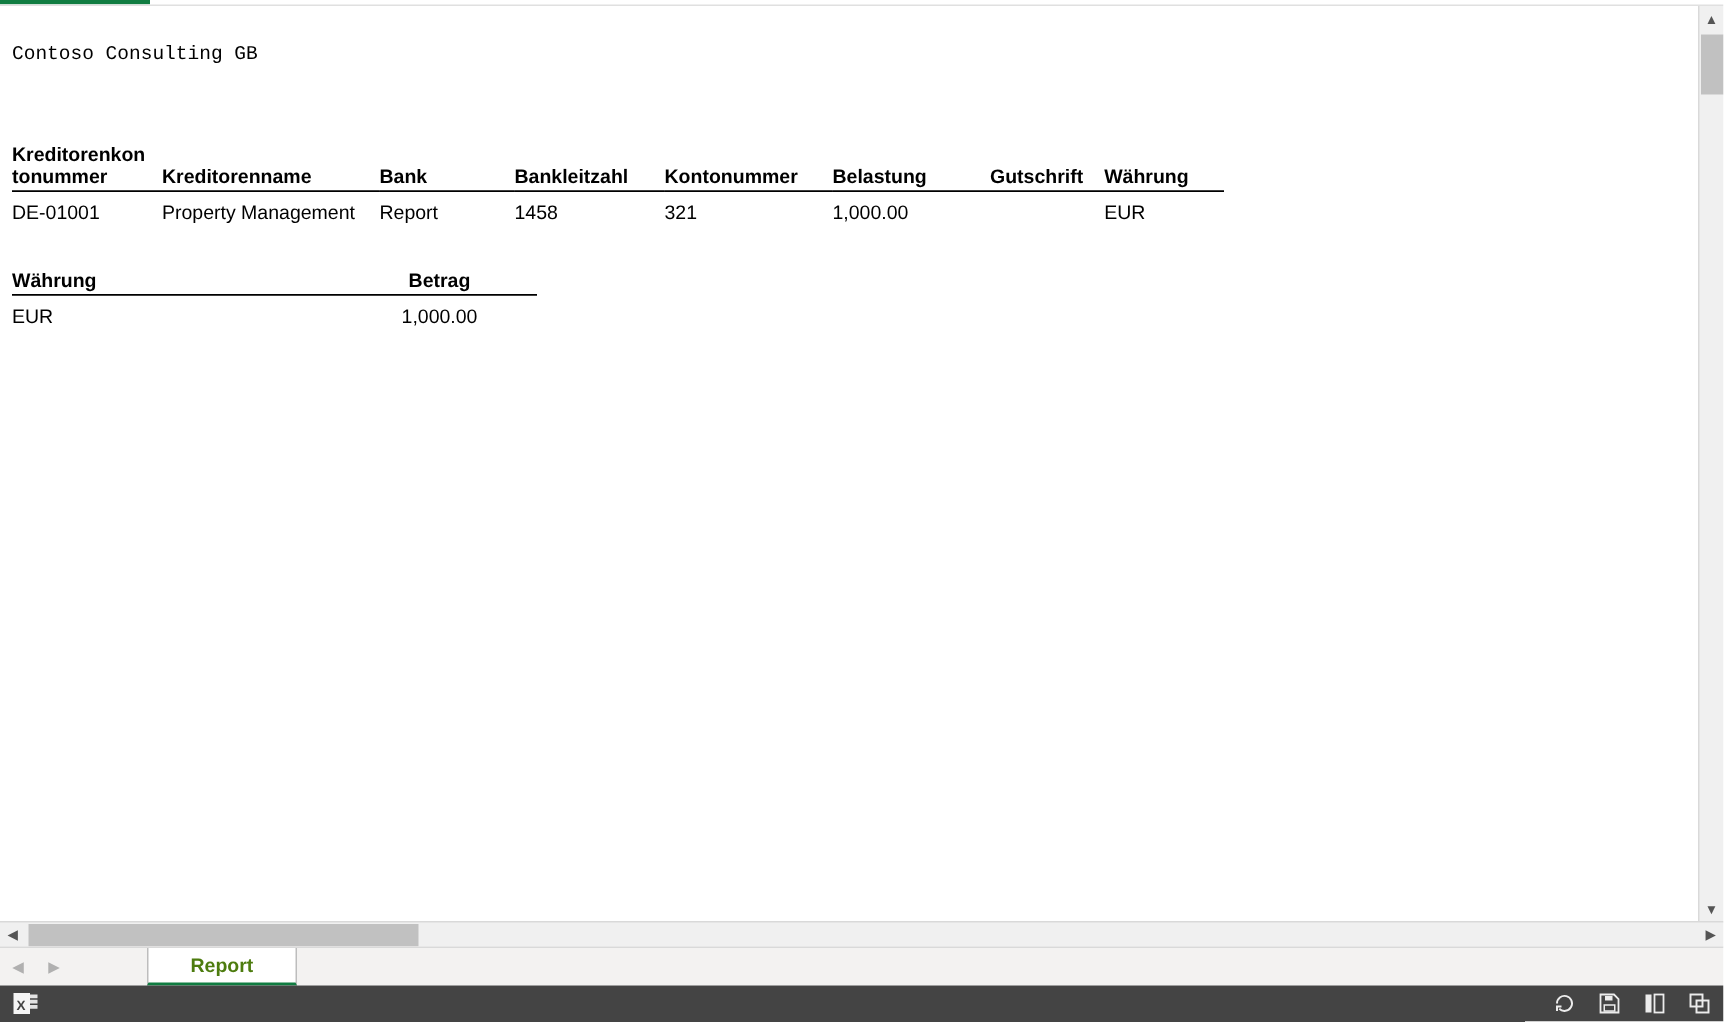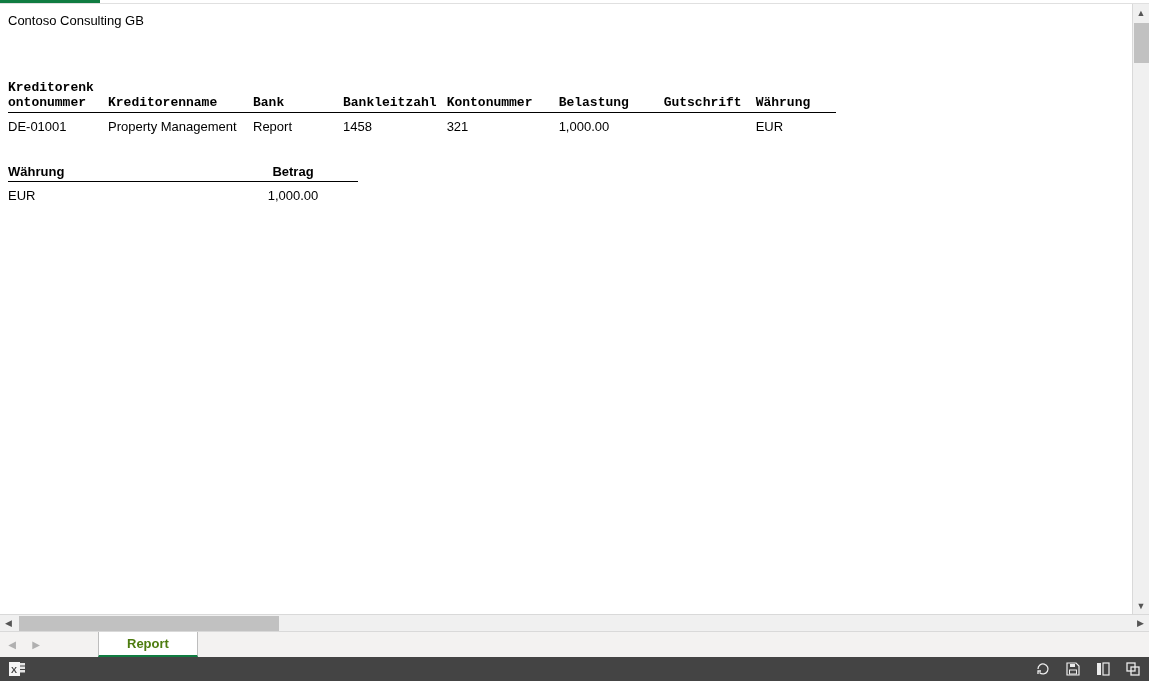--- a/index.html
+++ b/index.html
@@ -11,23 +11,23 @@
   .scroll-v { position: absolute; right: 0; top: 0; bottom: 0; width: 17px; background: #f0f0f0; border-left: 1px solid #d9d9d9; display: flex; flex-direction: column; align-items: center; justify-content: space-between; }
   .scroll-btn { width: 15px; height: 17px; display: flex; align-items: center; justify-content: center; font-size: 9px; color: #555; cursor: pointer; }
   .scroll-thumb-v { width: 15px; height: 40px; background: #c1c1c1; margin-top: 2px; }
   .scroll-v-track { flex: 1; display: flex; flex-direction: column; align-items: center; }
   .scroll-h-region { height: 17px; background: #f0f0f0; border-top: 1px solid #d9d9d9; display: flex; align-items: center; }
   .scroll-h-region .hbtn { width: 17px; height: 15px; display: flex; align-items: center; justify-content: center; font-size: 9px; color: #555; cursor: pointer; }
   .scroll-h-thumb { width: 260px; height: 15px; background: #c1c1c1; margin-left: 2px; }
   .scroll-h-track { flex: 1; display: flex; align-items: center; }
   .report-body { position: absolute; left: 0; top: 0; right: 17px; bottom: 0; padding: 8px 8px 0 8px; overflow: hidden; }
   .title { font-size: 24px; font-weight: 700; border-bottom: 3px solid #a4509f; display: inline-block; padding-bottom: 0px; margin-top: 8px; }
-  .subtitle { font-size: 13px; margin-top: 1px; }
+  .subtitle { font-size: 13px; margin-top: 16px; font-family: Liberation Mono, monospace; }
   .main-table { margin-top: 50px; border-collapse: collapse; }
-  .main-table th { font-weight: 700; text-align: left; border-bottom: 1.5px solid #000; padding: 2px 10px 2px 0; vertical-align: bottom; font-family: Liberation Mono, monospace; }
+  .main-table th { font-weight: 700; text-align: left; border-bottom: 1.5px solid #000; padding: 2px 10px 2px 0; vertical-align: bottom; }
   .main-table th.num, .main-table td.num { text-align: left; padding-right: 14px; }
   .main-table td { padding: 6px 10px 4px 0; vertical-align: top; }
   .col-kredno { width: 110px; }
   .col-kredname { width: 145px; }
   .col-bank { width: 90px; }
   .col-blz { width: 100px; text-align: left; }
   .col-konto { width: 112px; margin-left: 29px; }
   .col-bel { width: 105px; }
   .col-gut { width: 75px; }
   .col-cur { width: 80px; }

